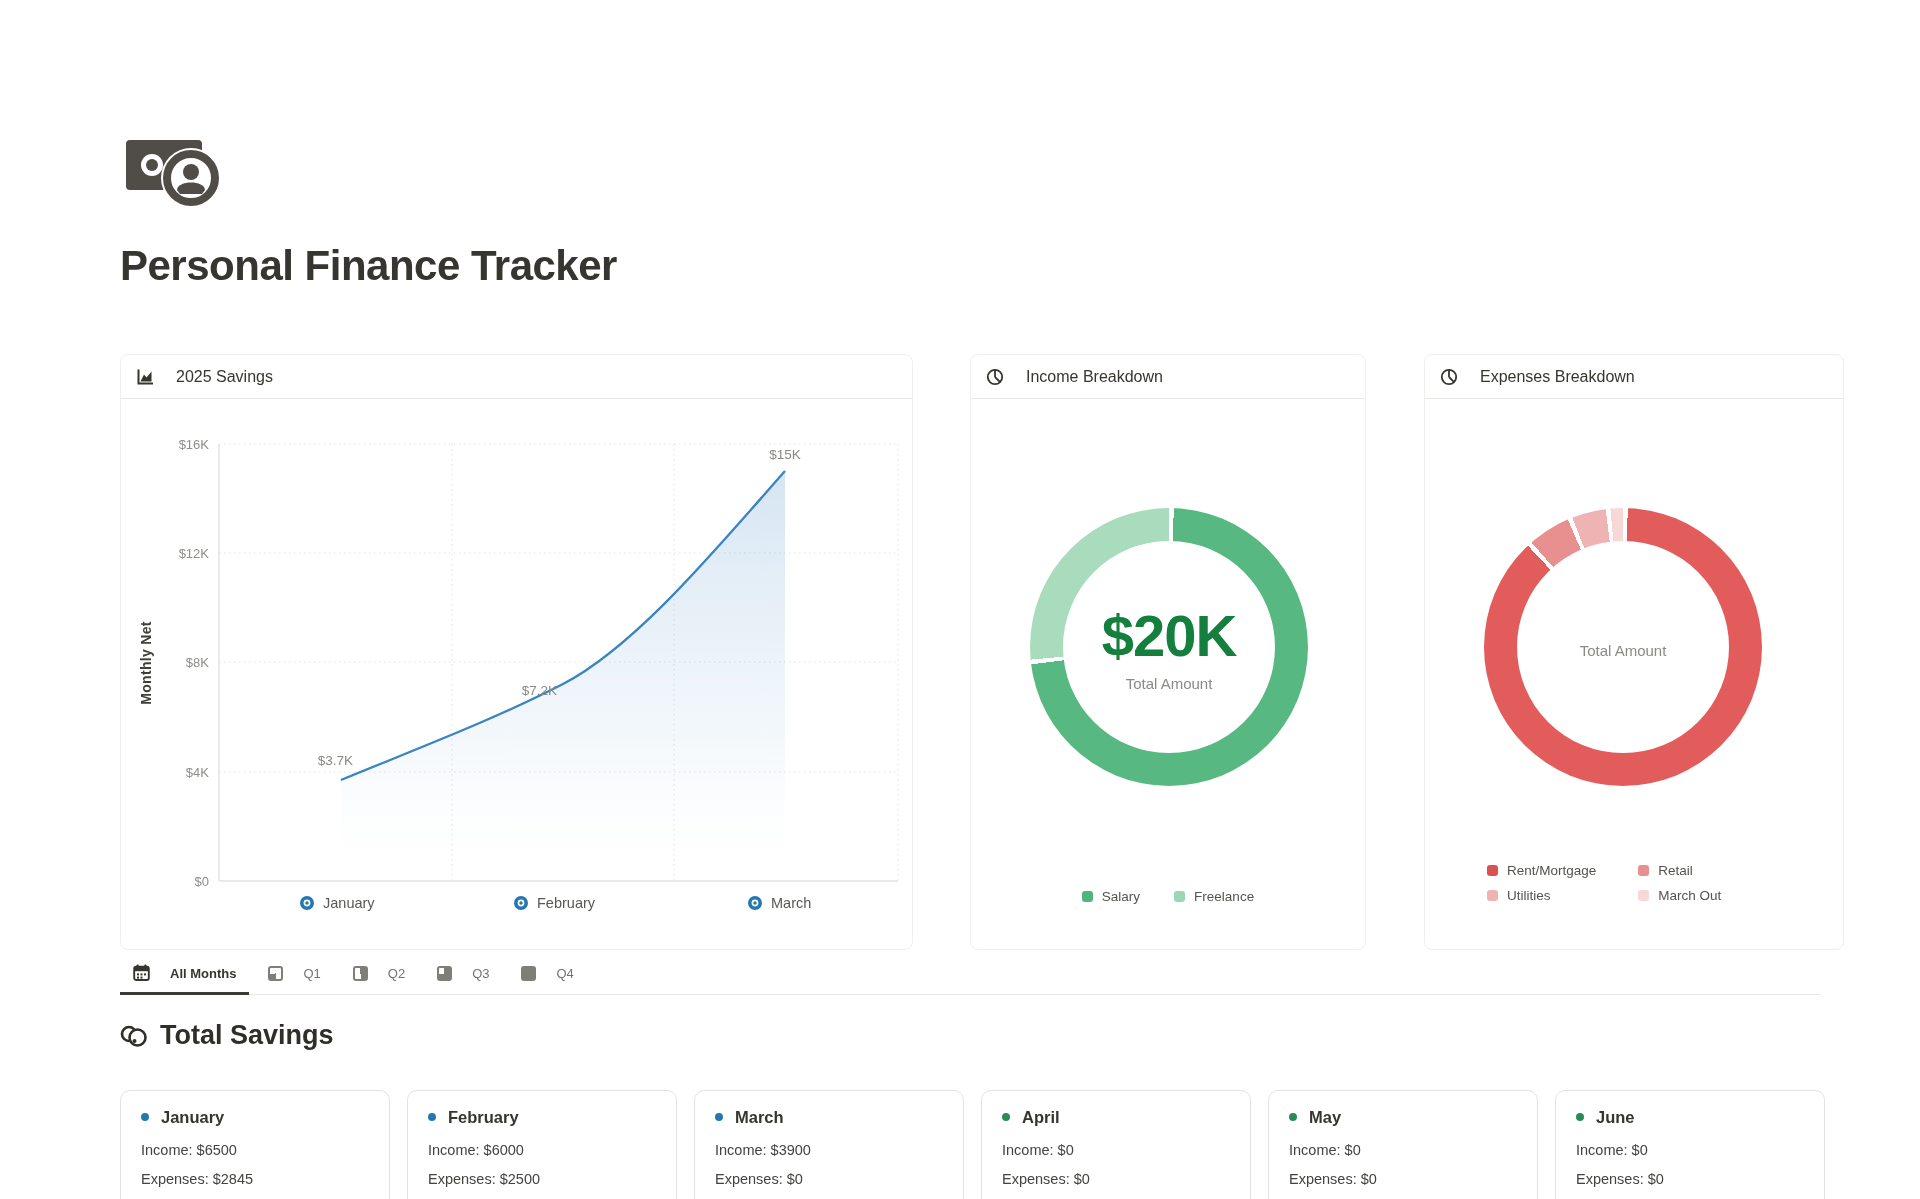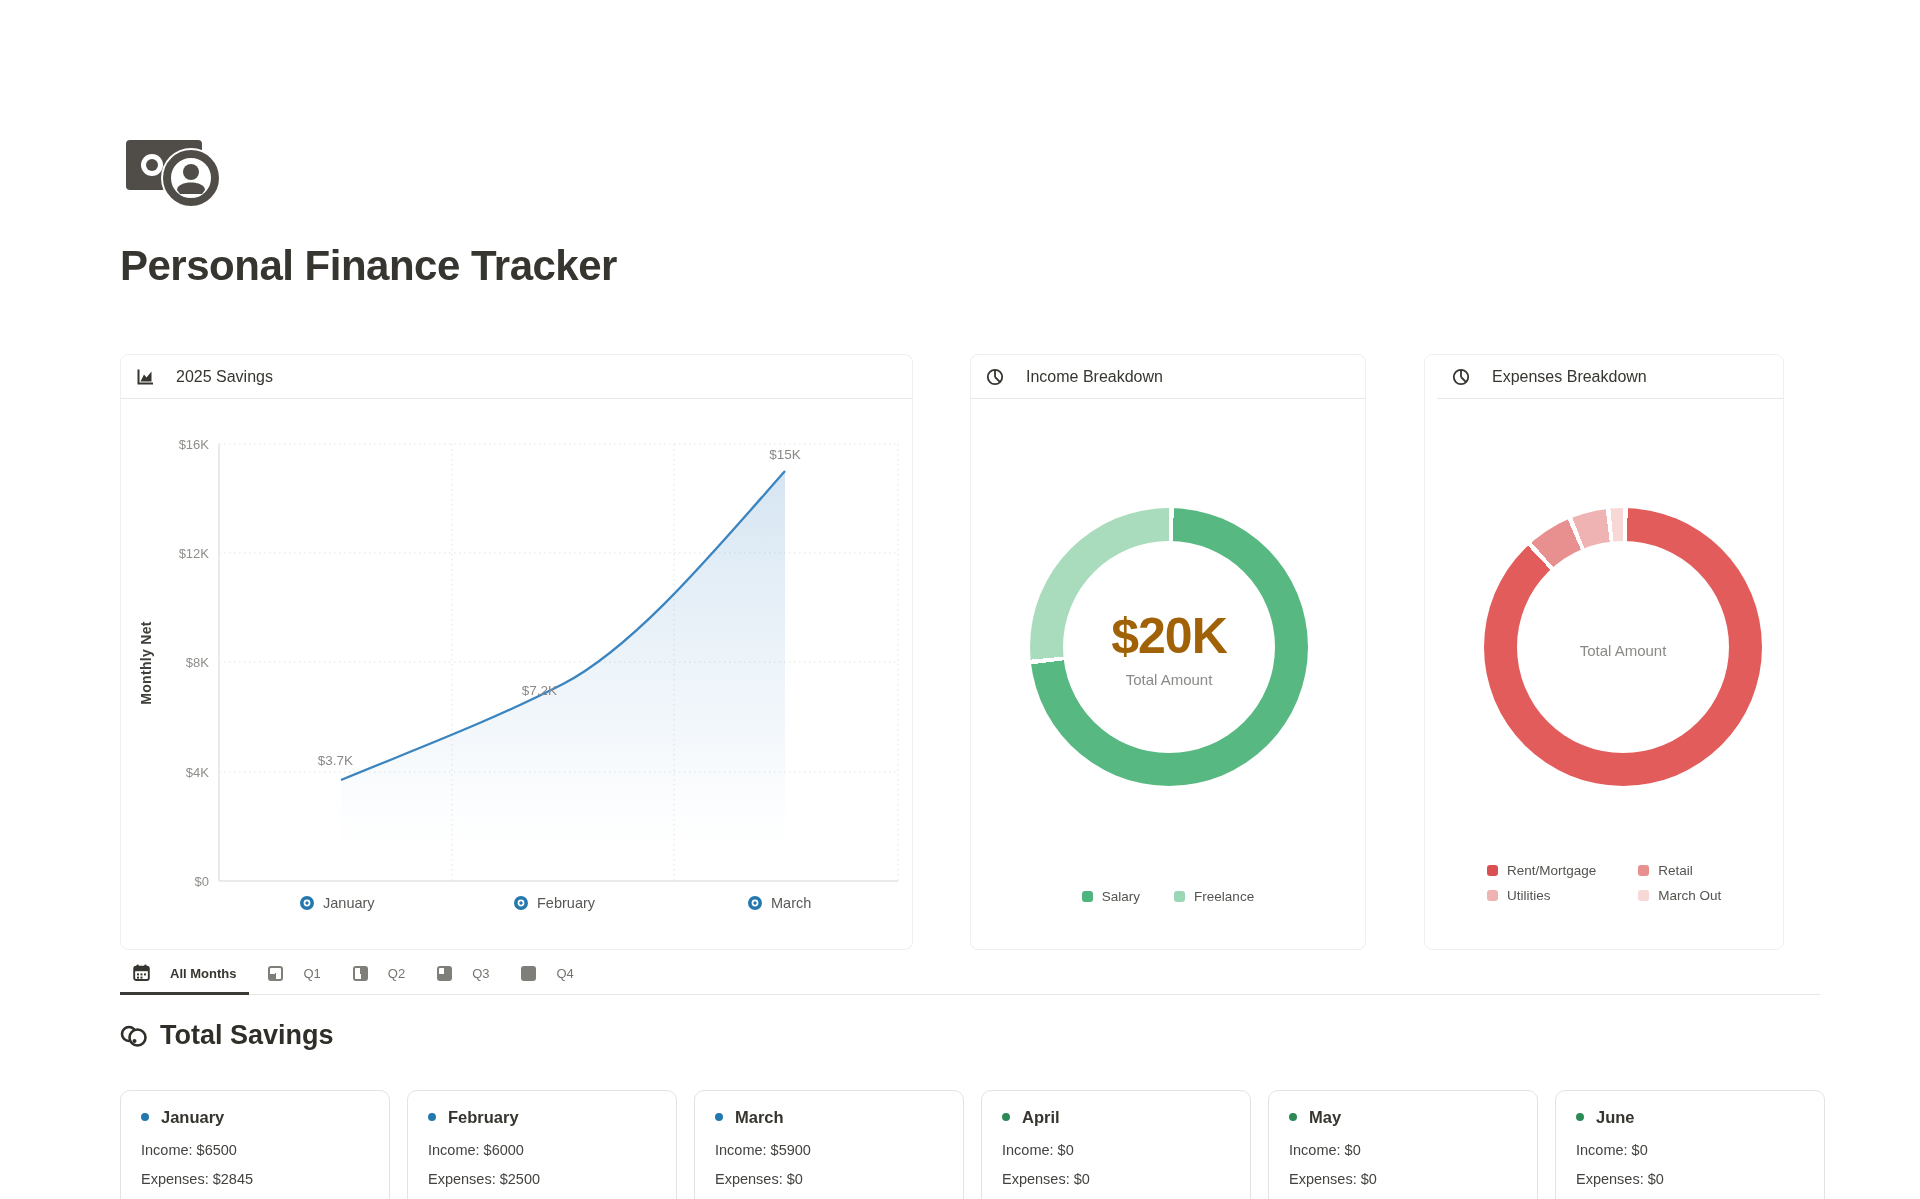--- a/index.html
+++ b/index.html
@@ -8,31 +8,31 @@
   .abs { position:absolute; }
 
   
   .logo { left:124px; top:138px; width:104px; height:70px; }
   .page-title { left:120px; top:242px; font-size:42px; font-weight:700; letter-spacing:-0.5px; color:#37352f; }
 
   
   .card { background:#fff; border:1px solid #efefec; border-radius:8px; }
   .card-savings  { left:120px;  top:354px; width:793px; height:596px; }
   .card-income   { left:970px;  top:354px; width:396px; height:596px; }
-  .card-expenses { left:1424px; top:354px; width:360px; height:596px;padding-left:12px; }
+  .card-expenses { left:1424px; top:354px; width:420px; height:596px; }
   .card-header { height:44px; display:flex; align-items:center; gap:22px; padding:0 15px;
     border-bottom:1px solid #e8e8e6; font-size:16px; font-weight:500; color:#37352f; }
   .card-header svg { flex:0 0 auto; }
 
   
   .donut { position:absolute; left:59px; top:153px; width:278px; height:278px; border-radius:50%; }
   .donut-hole { position:absolute; left:33px; top:33px; width:212px; height:212px;
     border-radius:50%; background:#fff; display:flex; flex-direction:column;
     align-items:center; justify-content:center; }
-  .donut-value { font-size:50px; font-weight:700; color:#a16207; letter-spacing:-1px; }
+  .donut-value { font-size:58px; font-weight:700; color:#15803d; letter-spacing:-1px; }
   .donut-sub { font-size:15px; color:#8b8a86; margin-top:6px; }
 
   .legend-row { position:absolute; left:0; right:0; top:534px; display:flex; justify-content:center; gap:34px; }
   .legend-grid { position:absolute; left:62px; top:508px; display:grid;
     grid-template-columns:auto auto; column-gap:42px; row-gap:10px; }
   .legend-item { display:flex; align-items:center; gap:9px; font-size:13.5px; color:#55534f; }
   .swatch { width:11px; height:11px; border-radius:3px; flex:0 0 auto; }
 
   
   .tick { font-size:13px; fill:#8f8e8a; }
@@ -256,21 +256,21 @@
       </div>
     <div class="month-line">Income: $6000</div>
     <div class="month-line">Expenses: $2500</div>
 
   </div>
   <div class="month-card">
     <div class="month-title">
         <span class="ring" style="border-color: rgb(36, 120, 174);"></span>
       <span>March</span>
       </div>
-    <div class="month-line">Income: $5900</div>
+    <div class="month-line">Income: $3900</div>
     <div class="month-line">Expenses: $0</div>
 
   </div>
   <div class="month-card">
     <div class="month-title">
         <span class="ring" style="border-color: rgb(44, 138, 87);"></span>
       <span>April</span>
       </div>
     <div class="month-line">Income: $0</div>
     <div class="month-line">Expenses: $0</div>

